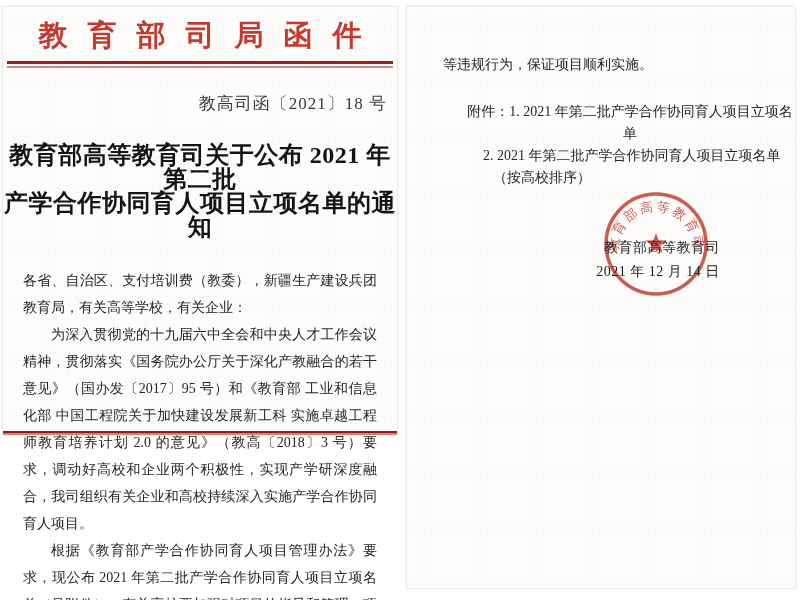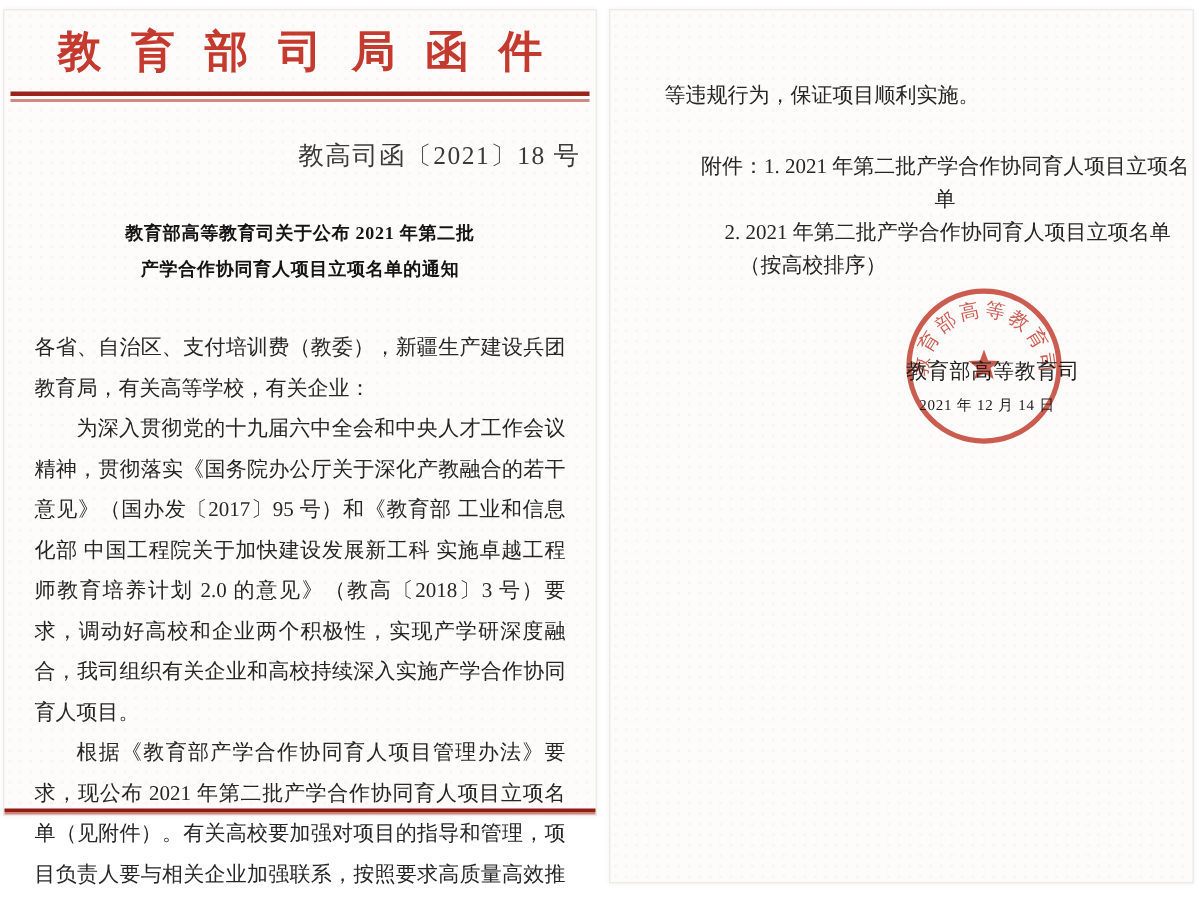--- a/index.html
+++ b/index.html
@@ -10,40 +10,40 @@
   }
   .page {
     position:absolute; top:6px;
     background:#fdfcfb;
     background-image:radial-gradient(rgba(0,0,0,0.025) 1px, transparent 1px);
     background-size:7px 7px;
     border:1px solid #ecebe9;
     box-shadow:0 0 4px rgba(0,0,0,0.05);
     box-sizing:border-box;
   }
-  .page-left  { left:2px;   width:396px; height:538px; }
+  .page-left  { left:2px;   width:396px; height:430px; }
   .page-right { left:406px; width:390px; height:583px; }
 
   
   .letterhead {
     margin-top:10px; text-align:center;
     font-size:29px; font-weight:bold; line-height:36px;
     letter-spacing:20px; padding-left:20px;
     color:#c43a2f;
   }
   .rule { margin-top:8px; padding:0 4px; }
   .rule-top { height:3px; background:#9a231b; }
   .rule-bot { height:2px; background:#d08a82; margin-top:2px; }
   .doc-number {
     margin-top:24px; text-align:right; padding-right:10px;
     font-size:17px; color:#3a3a3a; letter-spacing:1px;
   }
   .doc-title {
     margin-top:28px; text-align:center;
-    font-size:12px; font-weight:bold; line-height:24px;
+    font-size:24px; font-weight:bold; line-height:24px;
     color:#141414; letter-spacing:0.5px;
   }
   .body-text {
     margin-top:28px; padding:0 20px;
     font-size:14px; line-height:27px;
     text-align:justify; word-break:break-all;
     color:#262626;
   }
   .body-text p { margin:0; text-indent:2em; }
   .body-text p.no-indent { text-indent:0; }
@@ -72,21 +72,21 @@
     font-family:"Liberation Serif","DejaVu Serif",serif;
   }
   .seal-star { fill:#c0392b; }
 
   .signer {
     position:absolute; left:196px; top:232px; width:118px;
     text-align:center; font-size:14px; letter-spacing:0.5px; color:#1e1e1e;
   }
   .sign-date {
     position:absolute; left:174px; top:256px; width:154px;
-    text-align:center; font-size:10px; letter-spacing:0.5px; color:#1e1e1e;
+    text-align:center; font-size:14px; letter-spacing:0.5px; color:#1e1e1e;
   }
 </style>
 </head>
 <body>
 
 <div class="stage">
 
   <div class="page page-left">
     <div class="letterhead">教育部司局函件</div>
     <div class="rule">

